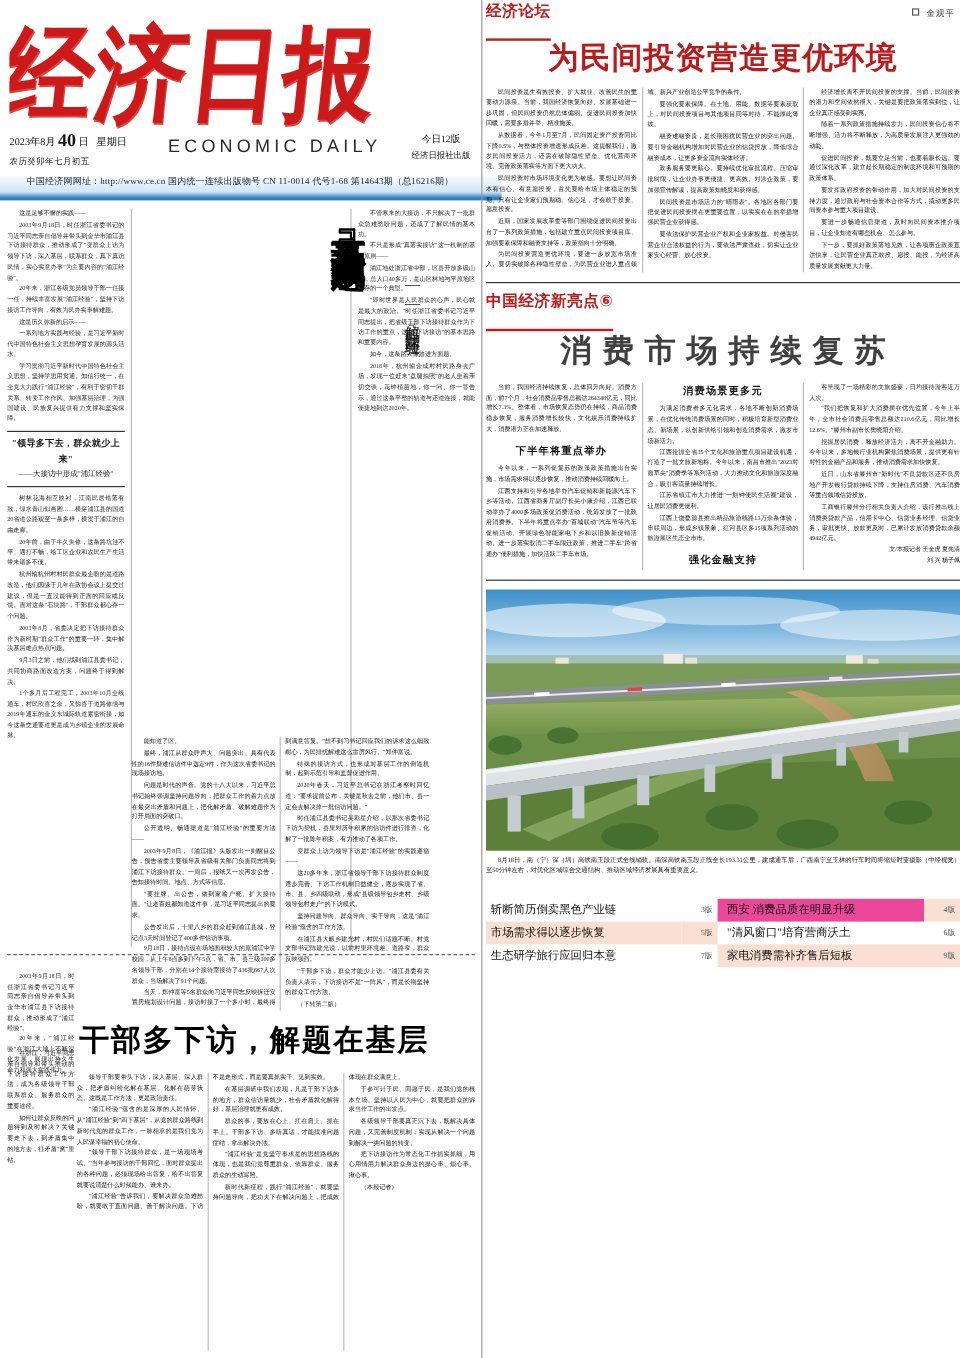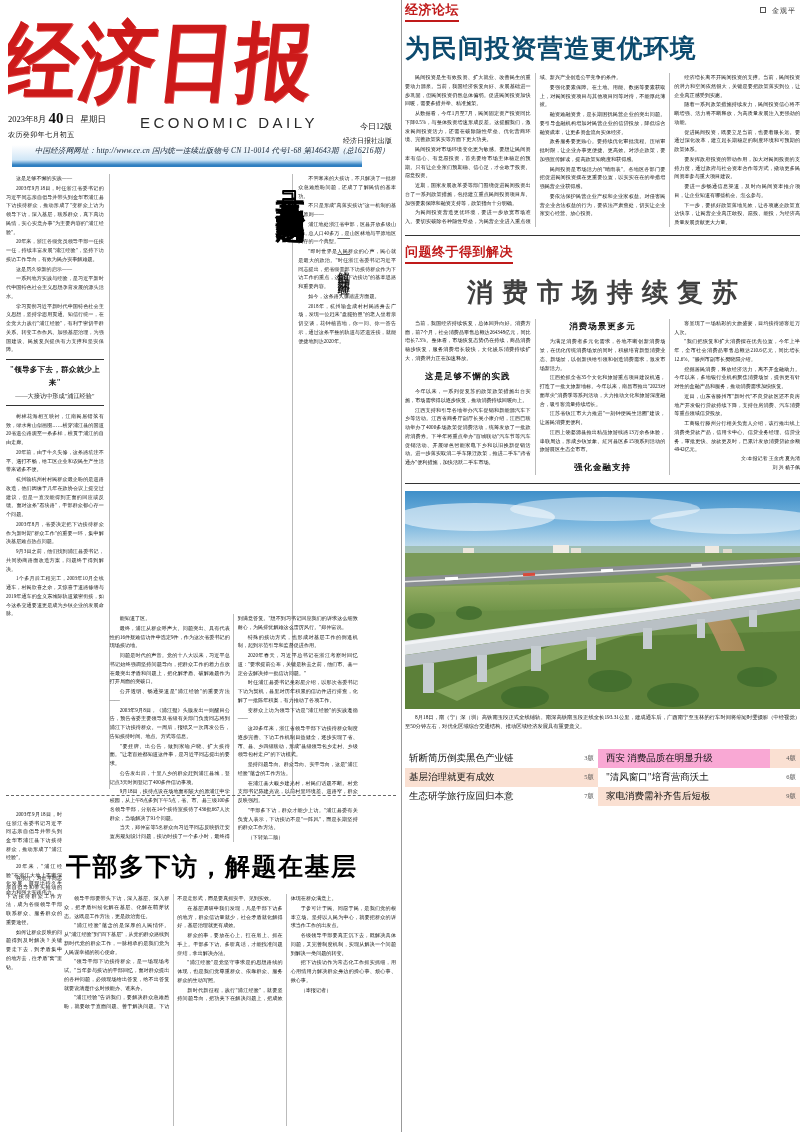--- a/index.html
+++ b/index.html
@@ -43,29 +43,28 @@
   }
   .date-block { position:absolute; left:8px; top:0; }
   .date-line1 { font-size:8.5px; white-space:nowrap; }
   .date-line1 .big { font-size:15px; font-weight:700; vertical-align:-1px; }
   .date-line2 { font-size:7px; margin-top:3px; letter-spacing:0.4px; }
   .ed-title {
     position:absolute; left:140px; top:4px;
     font-family:"Liberation Sans", sans-serif;
     font-size:15px; letter-spacing:3.5px; color:#2a2a2a;
   }
-  .right-block { position:absolute; right:8px; top:11px; text-align:right; }
+  .right-block { position:absolute; right:8px; top:0; text-align:center; }
   .rb1 { font-size:8px; }
   .rb2 { font-size:7px; margin-top:4px; }
 
   .ruleband {
-    position:absolute; left:12px; top:145px; width:350px; height:22px;
+    position:absolute; left:0; top:145px; width:418px; height:22px;
     background: linear-gradient(#ffffff 0%, #eaf3fb 35%, #cfe6f7 75%, #2f7fc1 100%);
     border-bottom:2px solid #2f7fc1;
-    font-style:italic;
   }
   .ruleband-txt {
     position:absolute; left:0; top:1px; width:400px; text-align:center;
     font-size:7.5px; color:#123; letter-spacing:0.2px;
   }
 
   
   .left-body {
     position:absolute; left:6px; top:174px; width:390px; height:615px;
   }
@@ -143,37 +142,37 @@
 
   
   .vdiv { position:absolute; left:401px; top:0; width:1px; height:1132px; background:#999; }
 
   
   .right-half { position:absolute; left:405px; top:0; width:395px; height:1132px; }
 
   .kicker {
     font-family:"DejaVu Sans", sans-serif;
     font-size:13px; font-weight:700; color:#c01a1a;
-    display:inline-block; padding-bottom:1px;
+    display:inline-block; padding-bottom:14px;
     border-bottom:2px solid #c01a1a;
     letter-spacing:0.5px;
   }
   .kicker-row { position:relative; height:26px; }
   .author-tag {
     position:absolute; right:4px; top:6px; font-size:7px; color:#333;
     letter-spacing:1px;
   }
   .author-tag .sq {
     display:inline-block; width:6px; height:6px; border:1px solid #555;
     margin-right:6px; vertical-align:0px;
   }
   .r-headline {
     font-family:Liberation Mono, monospace;
     font-weight:700; font-size:25.5px; letter-spacing:1px;
-    text-align:left; margin:5px 0 7px 0; color:#0c4a6e;
+    text-align:center; margin:5px 0 7px 0; color:#b91c1c;
     white-space:nowrap;
   }
   .r-cols-3 {
     column-count:3; column-gap:9px; column-rule:1px solid #bbb;
     font-size:5.1px; line-height:1.72; text-align:justify;
   }
   .r-cols-3 p { margin:0 0 1px 0; text-indent:10px; }
 
   .hr-thick { border-top:1.6px solid #333; margin:8px 0 0 0; }
 
@@ -379,28 +378,28 @@
         <p>随着一系列政策措施持续发力，民间投资信心将不断增强、活力将不断释放，为高质量发展注入更强劲的动能。</p>
         <p>促进民间投资，既要立足当前，也要着眼长远。要通过深化改革，建立起长期稳定的制度环境和可预期的政策体系。</p>
         <p>要发挥政府投资的带动作用，加大对民间投资的支持力度，通过政府与社会资本合作等方式，撬动更多民间资本参与重大项目建设。</p>
         <p>要进一步畅通信息渠道，及时向民间资本推介项目，让企业知道有哪些机会、怎么参与。</p>
         <p>下一步，要抓好政策落地见效，让各项惠企政策直达快享，让民营企业真正敢投、愿投、能投，为经济高质量发展贡献更大力量。</p>
       </div>
 
     <div class="hr-thick"></div>
 
     <div class="kicker-row" style="margin-top:6px;">
-      <span class="kicker">问题终于得到解决</span>
+      <span class="kicker">中国经济新亮点⑥</span>
     </div>
 
     <div class="r-headline2">消费市场持续复苏</div>
 
     <div class="r-cols-3" id="rb-body">
         <p>当前，我国经济持续恢复，总体回升向好。消费方面，前7个月，社会消费品零售总额达264348亿元，同比增长7.3%。整体看，市场恢复态势仍在持续，商品消费稳步恢复，服务消费增长较快，文化娱乐消费持续扩大，消费潜力正在加速释放。</p>
-        <div class="subhead">这是足够不懈的实践</div>
+        <div class="subhead">下半年将重点举办</div>
         <p>今年以来，一系列促复苏的政策政策措施出台实施，市场需求得以逐步恢复，推动消费持续回暖向上。</p>
         <p>江西支持和引导各地举办汽车促销和新能源汽车下乡等活动。江西省商务厅副厅长吴小康介绍，江西已联动举办了4000多场政策促消费活动，统筹发放了一批政府消费券。下半年将重点举办"百城联动"汽车节等汽车促销活动、开展绿色智能家电下乡和以旧换新促销活动。进一步落实取消二手车限迁政策，推进二手车"跨省通办"便利措施，加快活跃二手车市场。</p>
         <div class="subhead">消费场景更多元</div>
         <p>为满足消费者多元化需求，各地不断创新消费场景，在优化传统消费场景的同时，积极培育新型消费业态、新场景，以创新供给引领和创造消费需求，激发市场新活力。</p>
         <p>江西抢抓全省35个文化和旅游重点项目建设机遇，打造了一批文旅新地标。今年以来，南昌市推出"2023对面草尖"消费季等系列活动，大力推动文化和旅游深度融合，吸引客流量持续增长。</p>
         <p>江苏省镇江市大力推进"一刻钟便民生活圈"建设，让居民消费更便利。</p>
         <p>江西上饶婺源县推出精品旅游线路13万余条体验，串联周边，形成乡镇景象、紅河县区多15项系列活动的旅游展区生态全市市。</p>
         <div class="subhead">强化金融支持</div>
         <p>客呈现了一场精彩的文旅盛宴，日均接待游客近万人次。</p>
         <p>"我们把恢复和扩大消费摆在优先位置，今年上半年，全市社会消费品零售总额达210.6亿元，同比增长12.6%。"滕州市副市长樊晓阳介绍。</p>
@@ -490,25 +489,25 @@
       <span class="photo-cred">时雯摄影（中经视觉）</span>
       <span>8月18日，南（宁）深（圳）高铁南玉段正式全线铺轨。南深高铁南玉段正线全长193.31公里，建成通车后，广西南宁至玉林的行车时间将缩短至50分钟左右，对优化区域综合交通结构、推动区域经济发展具有重要意义。</span>
     </div>
 
     <div class="dd-wrap">
       <table class="dd-table">
         <tbody id="dd-body">
             <tr>
               <td>斩断简历倒卖黑色产业链</td>
               <td class="pg">3版</td>
-              <td class="t2" style="background: #f9a8d4;">西安 消费品质在明显升级</td>
+              <td class="t2" style="background: #ec4899;">西安 消费品质在明显升级</td>
               <td class="pg" style="background: rgb(250, 224, 210);">4版</td>
             </tr>
             <tr class="alt">
-              <td style="background: rgb(250, 224, 210);">基层治理就更有成效</td>
+              <td style="background: rgb(250, 224, 210);">市场需求得以逐步恢复</td>
               <td class="pg" style="background: rgb(250, 224, 210);">5版</td>
               <td class="t2" style="background: transparent;">"清风窗口"培育营商沃土</td>
               <td class="pg" style="background: transparent;">6版</td>
             </tr>
             <tr>
               <td>生态研学旅行应回归本意</td>
               <td class="pg">7版</td>
               <td class="t2" style="background: rgb(250, 224, 210);">家电消费需补齐售后短板</td>
               <td class="pg" style="background: rgb(250, 224, 210);">9版</td>
             </tr>

